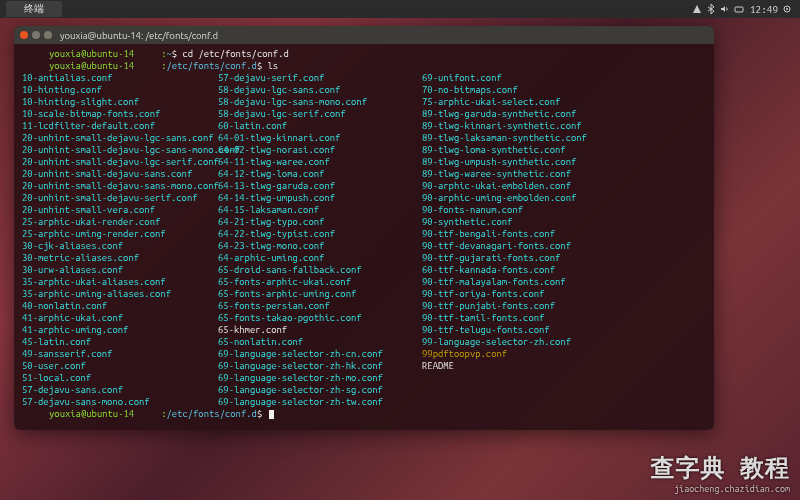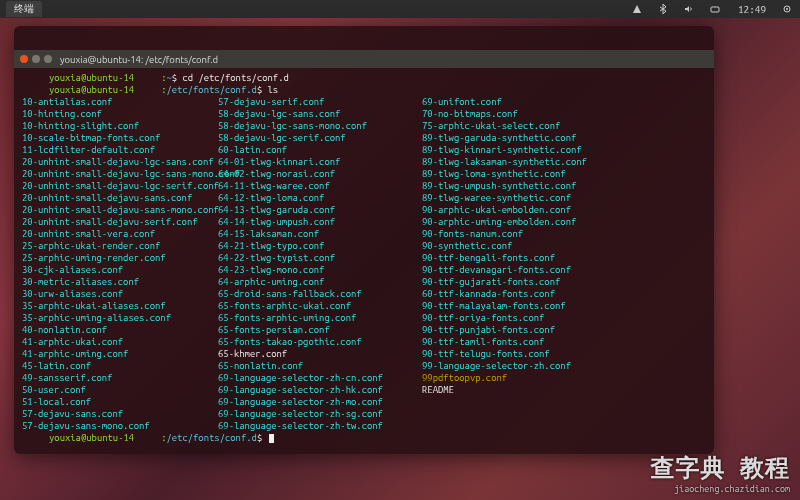--- a/index.html
+++ b/index.html
@@ -15,45 +15,44 @@
   
   .topbar {
     height: 18px;
     background: #2c2c2c;
     display: flex; align-items: center;
     color: #ddd;
     font-size: 10px;
   }
   .topbar .tab {
     background: #3e3e3e;
-    padding: 1px 8px;
+    padding: 1px 18px;
     border-radius: 3px 3px 0 0;
     margin-left: 6px;
   }
   .topbar .spacer { flex: 1; }
-  .topbar .tray { display: flex; align-items: center; gap: 16px; padding-right: 8px; }
+  .topbar .tray { display: flex; align-items: center; gap: 4px; padding-right: 8px; }
   .tray-icon { width: 10px; height: 10px; display: inline-block; }
   .topbar .clock { font-size: 10px; margin-left: 2px; }
   
   .window {
     position: absolute;
     left: 14px; top: 26px;
     width: 700px;
     background: rgba(40,16,20,0.90);
     border-radius: 6px;
     box-shadow: 0 4px 20px rgba(0,0,0,0.5);
     overflow: hidden;
   }
   .titlebar {
     height: 18px;
     background: #3c3b37;
     display: flex; align-items: center;
     padding: 0 6px;
     gap: 4px;
-    margin-top: 24px;
   }
   .tbtn { width: 8px; height: 8px; border-radius: 50%; }
   .tbtn.close { background: #e95420; }
   .tbtn.min { background: #7a776f; }
   .tbtn.max { background: #7a776f; }
   .title { font-size: 9.5px; color: #ddd; margin-left: 4px; font-family: Ubuntu, sans-serif; }
   .term {
     padding: 4px 8px 10px 8px;
     line-height: 12px;
   }

